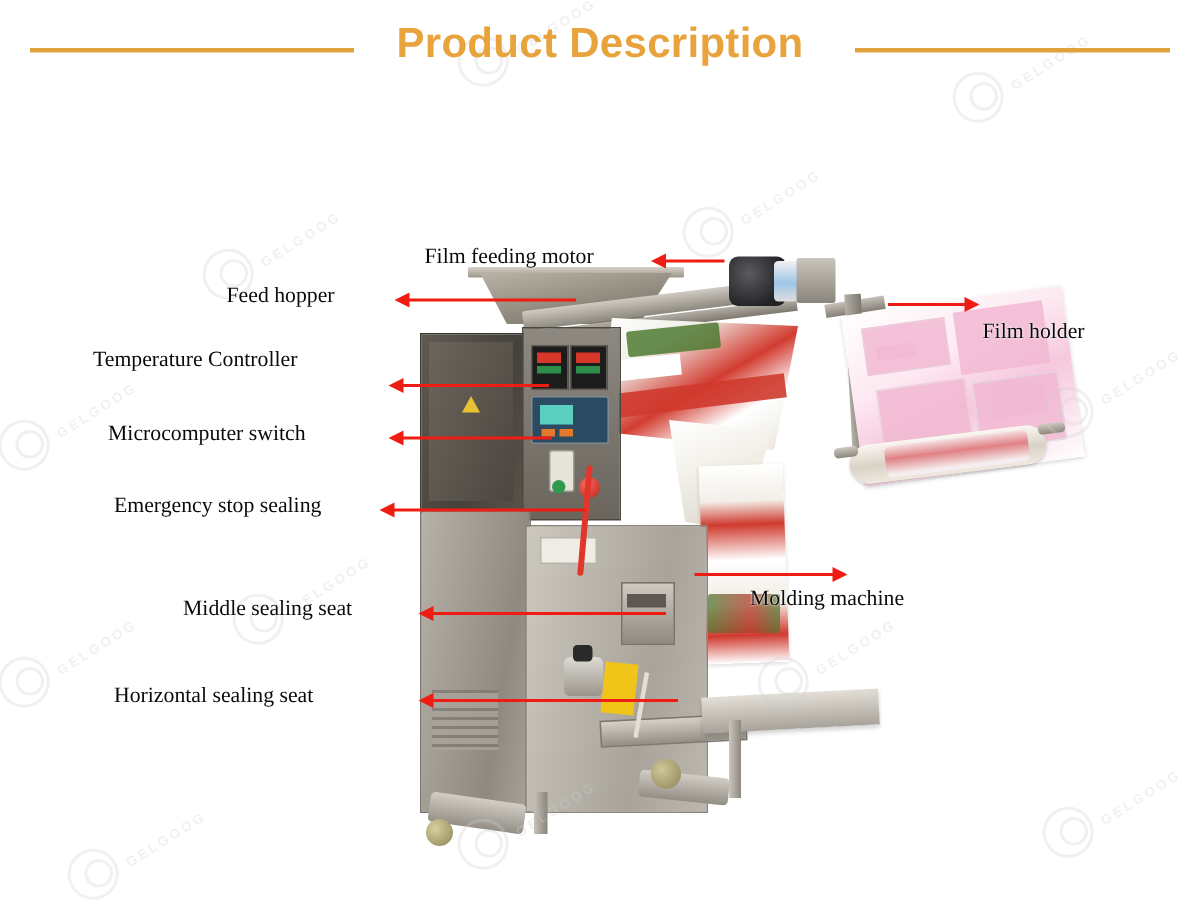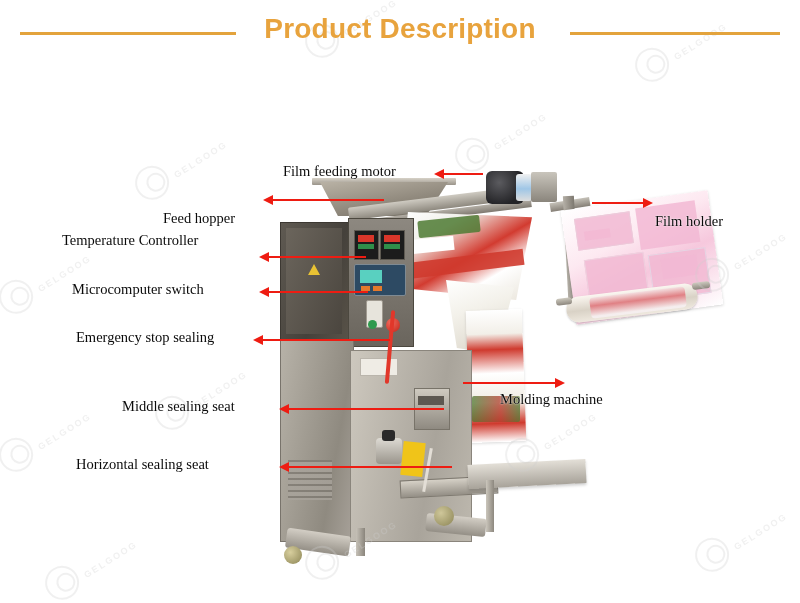--- a/index.html
+++ b/index.html
@@ -334,21 +334,21 @@
       <span class="ring"></span>
       <span class="wtext">GELGOOG</span>
     </div>
   </div>
 
   <div class="labels">
 
     <div class="lbl" style="left:283px;top:163px;">Film feeding motor</div>
     <div class="arrow to-left" style="left:443px;top:173px;width:40px;"></div>
 
-    <div class="lbl" style="left:163px;top:189px;margin-top:21px;">Feed hopper</div>
+    <div class="lbl" style="left:151px;top:189px;">Feed hopper</div>
     <div class="arrow to-left" style="left:272px;top:199px;width:112px;"></div>
 
     <div class="lbl" style="left:655px;top:193px;margin-top:20px;">Film holder</div>
     <div class="arrow to-right" style="left:592px;top:202px;width:52px;"></div>
 
     <div class="lbl" style="left:62px;top:232px;">Temperature Controller</div>
     <div class="arrow to-left" style="left:268px;top:256px;width:98px;"></div>
 
     <div class="lbl" style="left:72px;top:281px;">Microcomputer switch</div>
     <div class="arrow to-left" style="left:268px;top:291px;width:100px;"></div>

